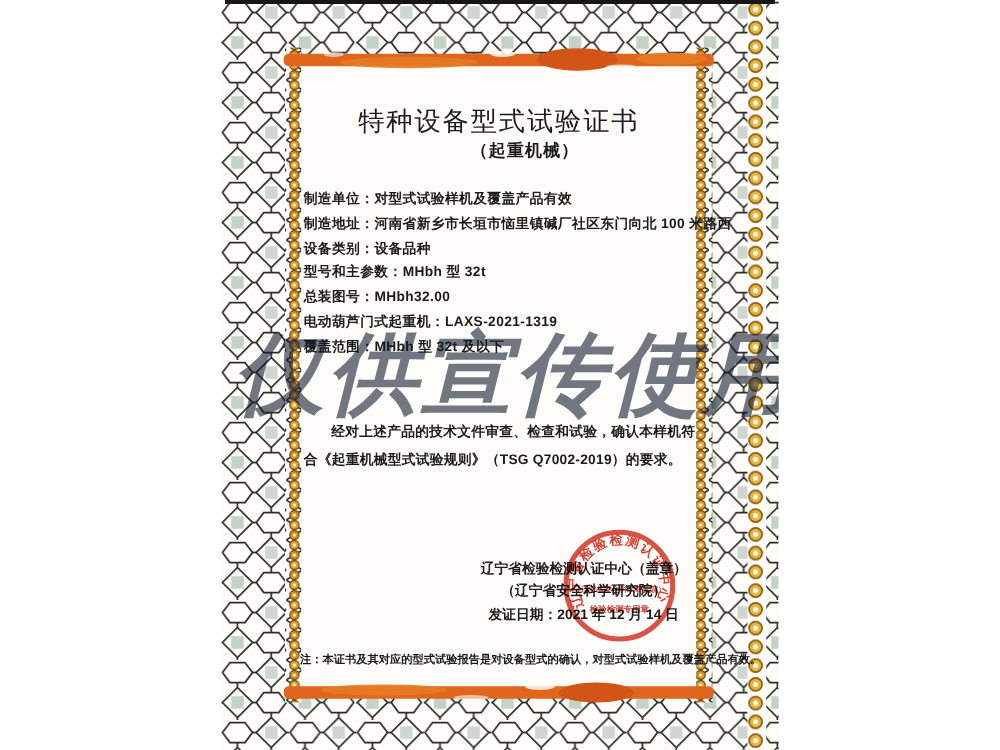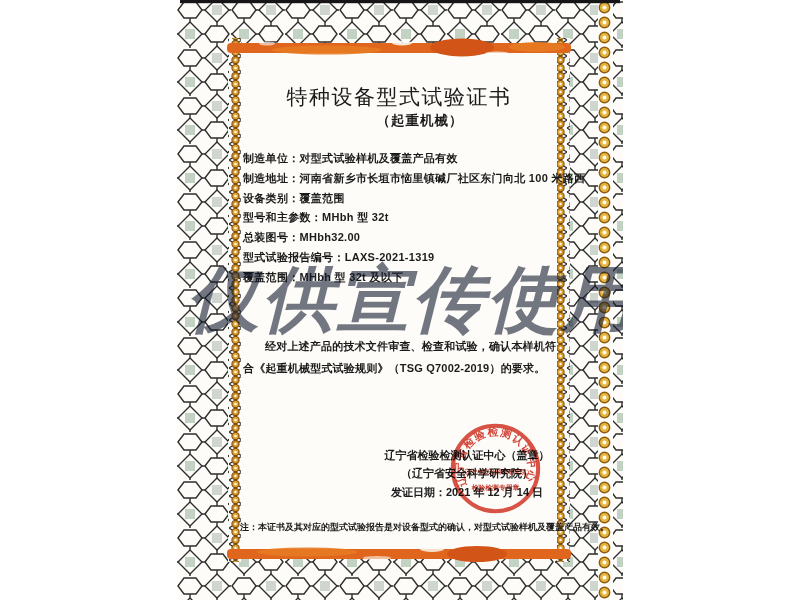--- a/index.html
+++ b/index.html
@@ -98,24 +98,24 @@
       </g>
     </svg>
 
 
     <div class="txt title">特种设备型式试验证书</div>
     <div class="txt subtitle">（起重机械）</div>
 
     <div class="txt fields">
       <div class="frow"><span>制造单位：</span><span>对型式试验样机及覆盖产品有效</span></div>
       <div class="frow"><span>制造地址：</span><span>河南省新乡市长垣市恼里镇碱厂社区东门向北 100 米路西</span></div>
-      <div class="frow"><span>设备类别：</span><span>覆盖范围</span></div>
+      <div class="frow"><span>设备类别：</span><span>设备品种</span></div>
       <div class="frow"><span>型号和主参数：</span><span>MHbh 型 32t</span></div>
       <div class="frow"><span>总装图号：</span><span>MHbh32.00</span></div>
-      <div class="frow"><span>型式试验报告编号：</span><span>LAXS-2021-1319</span></div>
+      <div class="frow"><span>电动葫芦门式起重机：</span><span>LAXS-2021-1319</span></div>
       <div class="frow"><span>覆盖范围：</span><span>MHbh 型 32t 及以下</span></div>
     </div>
 
     <div class="txt conclusion">经对上述产品的技术文件审查、检查和试验，确认本样机符合《起重机械型式试验规则》（TSG Q7002-2019）的要求。</div>
 
     <div class="txt issuer">
       <div>辽宁省检验检测认证中心（盖章）</div>
       <div>（辽宁省安全科学研究院）</div>
       <div>发证日期：2021 年 12 月 14 日</div>
     </div>

